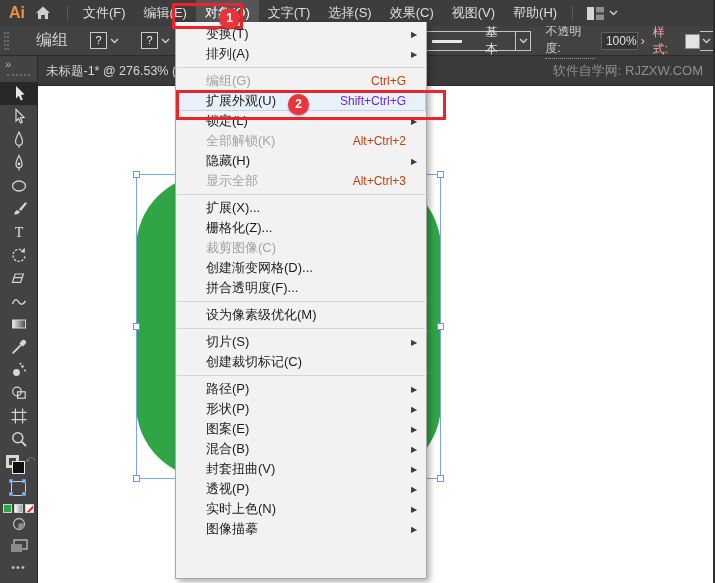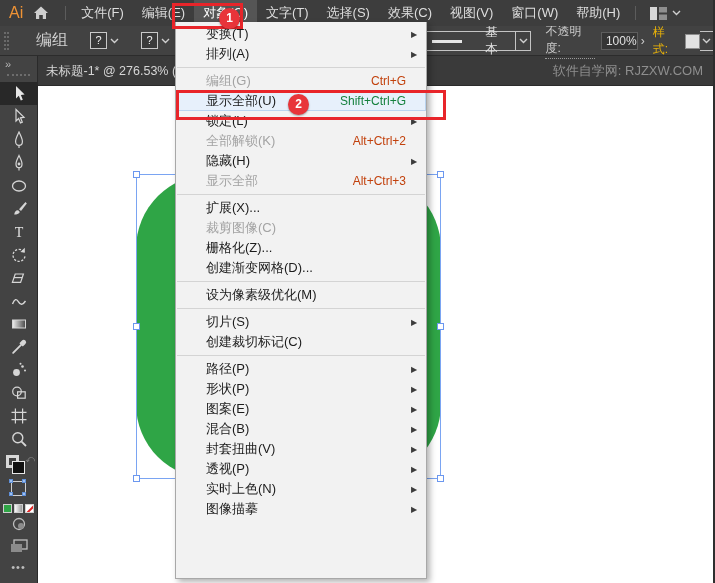--- a/index.html
+++ b/index.html
@@ -7,21 +7,21 @@
   body {
     font-family:"Liberation Sans","DejaVu Sans",sans-serif;
     background:#ffffff; position:relative;
     -webkit-font-smoothing:antialiased;
   }
   
   #menubar {
     position:absolute; left:0; top:0; width:715px; height:26px;
     background:#3d3d3d; display:flex; align-items:center; z-index:30;
   }
-  .ai-logo { color:#ef9335; font-weight:normal; font-size:16px; padding:0 10px 0 9px; letter-spacing:0; }
+  .ai-logo { color:#ef9335; font-weight:bold; font-size:16px; padding:0 10px 0 9px; letter-spacing:0; }
   .home-ic { width:16px; height:16px; margin-right:10px; }
   .vdiv { width:1px; height:14px; background:#5c5c5c; margin:0 6px; }
   #menubar-items { display:flex; height:26px; align-items:stretch; }
   .mb-item {
     color:#dedede; font-size:13px; padding:0 9px; line-height:26px; cursor:default; white-space:nowrap;
   }
   .mb-item.active { background:#555555; color:#ffffff; }
   .ws-switch { display:flex; align-items:center; gap:5px; padding:0 8px; }
   
   #controlbar {
@@ -43,21 +43,21 @@
   }
   .brush-line { width:32px; height:3px; background:#e6e6e6; }
   .brush-name { font-size:12.5px; color:#e2e2e2; }
   .chev-box { border:1px solid #c4c4c4; border-left:none; height:20px; width:16px; display:flex; align-items:center; justify-content:center; }
   .op-label { margin-left:14px; color:#cccccc; border-bottom:1px dotted #9a9a9a; padding-bottom:1px; }
   .op-value {
     margin-left:6px; width:38px; height:18px; background:#353535; border:1px solid #5e5e5e;
     color:#e0e0e0; font-size:12px; line-height:16px; padding-left:4px;
   }
   .op-arrow { margin-left:3px; color:#cccccc; font-size:12px; }
-  .style-label { margin-left:8px; color:#eab308; }
+  .style-label { margin-left:8px; color:#fca5a5; }
   .style-swatch { margin-left:6px; width:15px; height:15px; background:#e3e3e3; border:1px solid #8d8d8d; }
   
   #tabrow {
     position:absolute; left:38px; top:56px; width:677px; height:30px;
     background:#3a3a3a; border-bottom:1px solid #2b2b2b; z-index:4;
   }
   .tab-title {
     position:absolute; left:8px; top:0; line-height:30px; color:#d6d6d6; font-size:12.5px; white-space:nowrap;
   }
   .watermark {
@@ -115,21 +115,21 @@
   }
   .om-row {
     height:20px; display:flex; align-items:center;
     padding-left:30px; padding-right:4px;
     font-size:13px; color:#1c1c1c; cursor:default;
   }
   .om-row.disabled { color:#a3a3a3; }
   .om-row.highlight { background:#e7f0fb; box-shadow:inset 0 0 0 1px #b9d3ef; }
   .om-label { white-space:nowrap; }
   .om-spacer { flex:1; }
-  .om-shortcut { font-size:12px; color:#15803d; white-space:nowrap; }
+  .om-shortcut { font-size:12px; color:#6d28d9; white-space:nowrap; }
   .om-row.disabled .om-shortcut { color:#c2410c; }
   .om-arrow { width:16px; text-align:center; font-size:8px; color:#3c3c3c; }
   .om-sep { height:1px; background:#d4d4d4; margin:3px 1px; }
   
   .anno { z-index:60; position:absolute; }
   #red-box-1 { left:172px; top:3px; width:71px; height:26px; border:3px solid #e8252a; }
   #red-box-2 { left:176px; top:90px; width:270px; height:30px; border:3px solid #e8252a; }
   .step-badge {
     width:21px; height:21px; border-radius:50%; background:#e8343a;
     color:#ffffff; font-size:12px; font-weight:bold; text-align:center; line-height:21px;
@@ -150,21 +150,20 @@
   </svg>
   <span class="vdiv"></span>
   <nav id="menubar-items">
       <span class="mb-item">文件(F)</span>
       <span class="mb-item">编辑(E)</span>
       <span class="mb-item active">对象(O)</span>
       <span class="mb-item">文字(T)</span>
       <span class="mb-item">选择(S)</span>
       <span class="mb-item">效果(C)</span>
       <span class="mb-item">视图(V)</span>
-      <span class="mb-item">窗口(W)</span>
       <span class="mb-item">帮助(H)</span>
     </nav>
   <span class="vdiv"></span>
   <span class="ws-switch">
     <svg width="17" height="13" viewBox="0 0 17 13">
       <rect x="0" y="0" width="7" height="13" fill="#d6d6d6"></rect>
       <rect x="9" y="0" width="8" height="5.5" fill="#8f8f8f"></rect>
       <rect x="9" y="7.5" width="8" height="5.5" fill="#8f8f8f"></rect>
     </svg>
     <svg class="chev" viewBox="0 0 9 6">
@@ -383,21 +382,21 @@
       <span class="om-arrow">▶</span>
     </div>
     <div class="om-sep"></div>
     <div class="om-row disabled">
       <span class="om-label">编组(G)</span>
       <span class="om-spacer"></span>
       <span class="om-shortcut">Ctrl+G</span>
       <span class="om-arrow"></span>
     </div>
     <div class="om-row highlight">
-      <span class="om-label">显示全部(U)</span>
+      <span class="om-label">扩展外观(U)</span>
       <span class="om-spacer"></span>
       <span class="om-shortcut">Shift+Ctrl+G</span>
       <span class="om-arrow"></span>
     </div>
     <div class="om-row">
       <span class="om-label">锁定(L)</span>
       <span class="om-spacer"></span>
       <span class="om-shortcut"></span>
       <span class="om-arrow">▶</span>
     </div>
@@ -419,34 +418,40 @@
       <span class="om-shortcut">Alt+Ctrl+3</span>
       <span class="om-arrow"></span>
     </div>
     <div class="om-sep"></div>
     <div class="om-row">
       <span class="om-label">扩展(X)...</span>
       <span class="om-spacer"></span>
       <span class="om-shortcut"></span>
       <span class="om-arrow"></span>
     </div>
+    <div class="om-row">
+      <span class="om-label">栅格化(Z)...</span>
+      <span class="om-spacer"></span>
+      <span class="om-shortcut"></span>
+      <span class="om-arrow"></span>
+    </div>
     <div class="om-row disabled">
       <span class="om-label">裁剪图像(C)</span>
       <span class="om-spacer"></span>
       <span class="om-shortcut"></span>
       <span class="om-arrow"></span>
     </div>
     <div class="om-row">
-      <span class="om-label">栅格化(Z)...</span>
-      <span class="om-spacer"></span>
-      <span class="om-shortcut"></span>
-      <span class="om-arrow"></span>
-    </div>
-    <div class="om-row">
       <span class="om-label">创建渐变网格(D)...</span>
+      <span class="om-spacer"></span>
+      <span class="om-shortcut"></span>
+      <span class="om-arrow"></span>
+    </div>
+    <div class="om-row">
+      <span class="om-label">拼合透明度(F)...</span>
       <span class="om-spacer"></span>
       <span class="om-shortcut"></span>
       <span class="om-arrow"></span>
     </div>
     <div class="om-sep"></div>
     <div class="om-row">
       <span class="om-label">设为像素级优化(M)</span>
       <span class="om-spacer"></span>
       <span class="om-shortcut"></span>
       <span class="om-arrow"></span>

